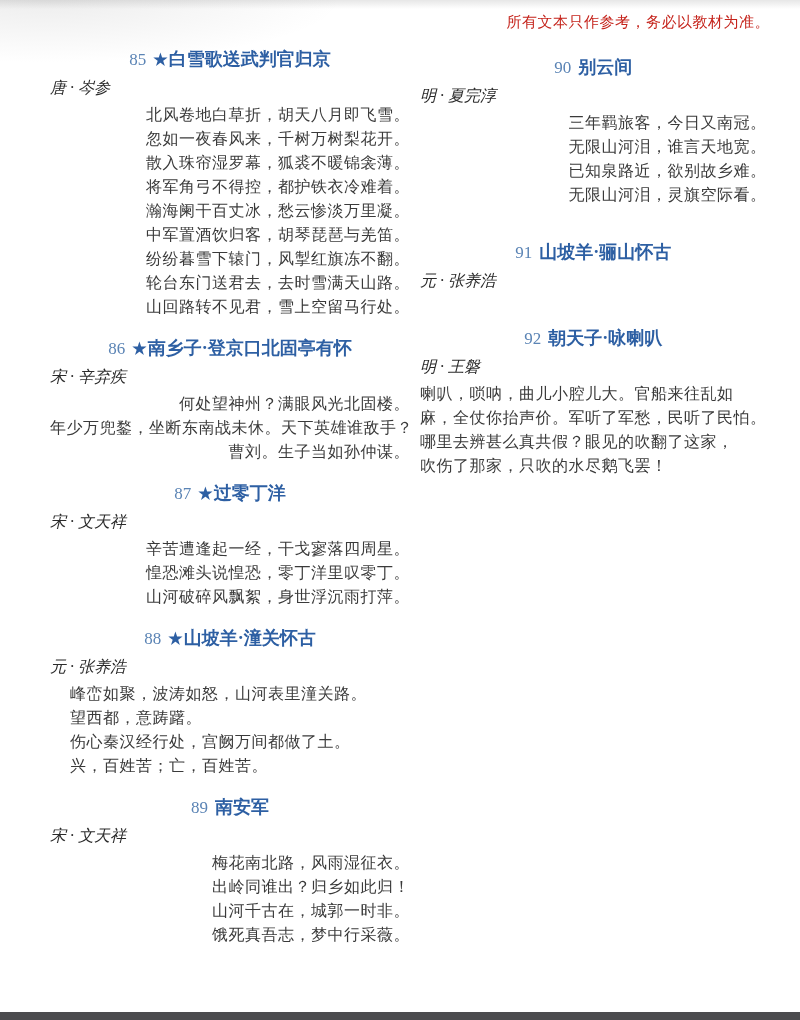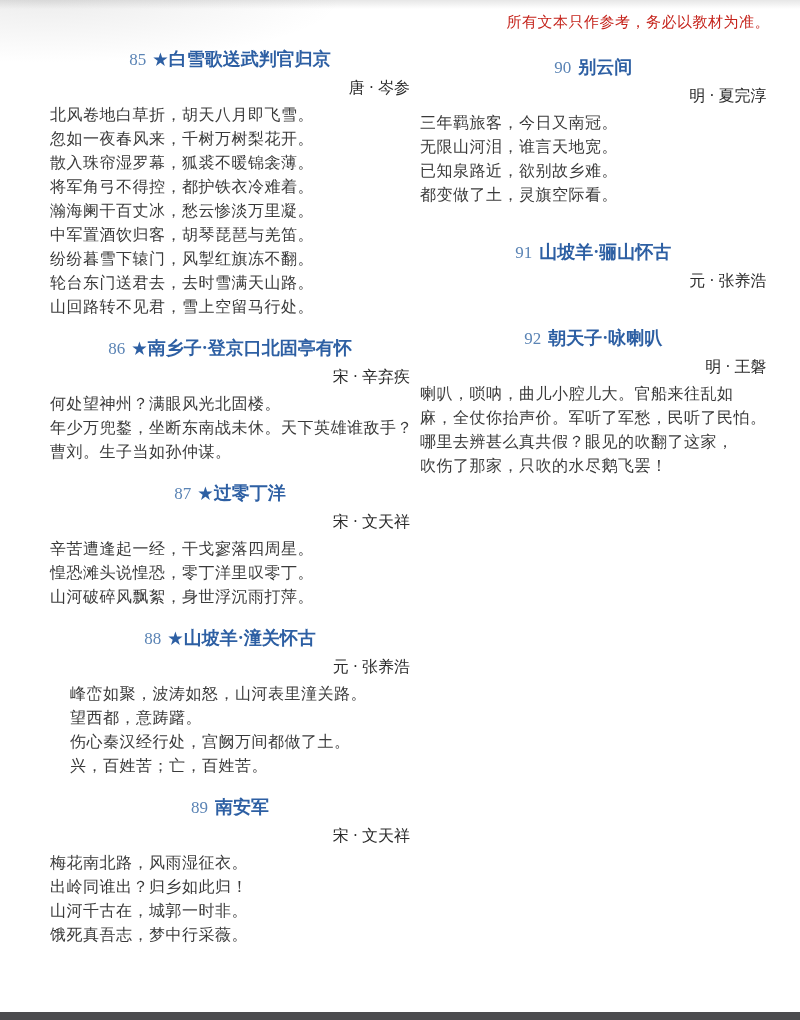--- a/index.html
+++ b/index.html
@@ -41,28 +41,28 @@
     margin: 0 0 2px 0; text-align: center;
     font-size: 18px; line-height: 27px; font-weight: bold;
     color: #2d5fa3; white-space: nowrap;
   }
   .poem-number {
     color: #5b84b5; font-weight: normal; margin-right: 7px;
     font-size: 17px;
   }
   .poem-star { color: #2d5fa3; font-size: 16px; margin-right: 1px; }
   .poem-author {
-    text-align: right; font-size: 16px; line-height: 25px;
-    color: #2b2b2b; margin-bottom: 3px;
+    text-align: left; font-size: 16px; line-height: 25px;
+    color: #2b2b2b; margin-bottom: 3px; font-style: italic;
   }
   .poem-line {
     font-size: 16px; line-height: 24px; color: #3a3a3a;
     letter-spacing: 0.5px; white-space: nowrap;
   }
-  .align-center .poem-line { text-align: left; }
+  .align-center .poem-line { text-align: right; }
   .align-left-indent .poem-lines { padding-left: 20px; }
   .align-left .poem-lines { padding-left: 0; }
 </style>
 </head>
 <body>
 
 <div class="scan-top-shade"></div>
 
 <div class="notice">所有文本只作参考，务必以教材为准。</div>
 
@@ -127,21 +127,21 @@
   </section>
 </div>
   <div class="col col-right" id="col-right">
   <section class="poem align-center">
     <h3 class="poem-title-row"><span class="poem-number">90</span><span class="poem-title-text">别云间</span></h3>
     <div class="poem-author">明 · 夏完淳</div>
     <div class="poem-lines">
           <div class="poem-line">三年羁旅客，今日又南冠。</div>
           <div class="poem-line">无限山河泪，谁言天地宽。</div>
           <div class="poem-line">已知泉路近，欲别故乡难。</div>
-          <div class="poem-line">都变做了土，灵旗空际看。</div>
+          <div class="poem-line">无限山河泪，灵旗空际看。</div>
         </div>
   </section>
 
   <section class="poem align-left-indent">
     <h3 class="poem-title-row"><span class="poem-number">91</span><span class="poem-title-text">山坡羊·骊山怀古</span></h3>
     <div class="poem-author">元 · 张养浩</div>
   </section>
 
   <section class="poem align-left">
     <h3 class="poem-title-row"><span class="poem-number">92</span><span class="poem-title-text">朝天子·咏喇叭</span></h3>

